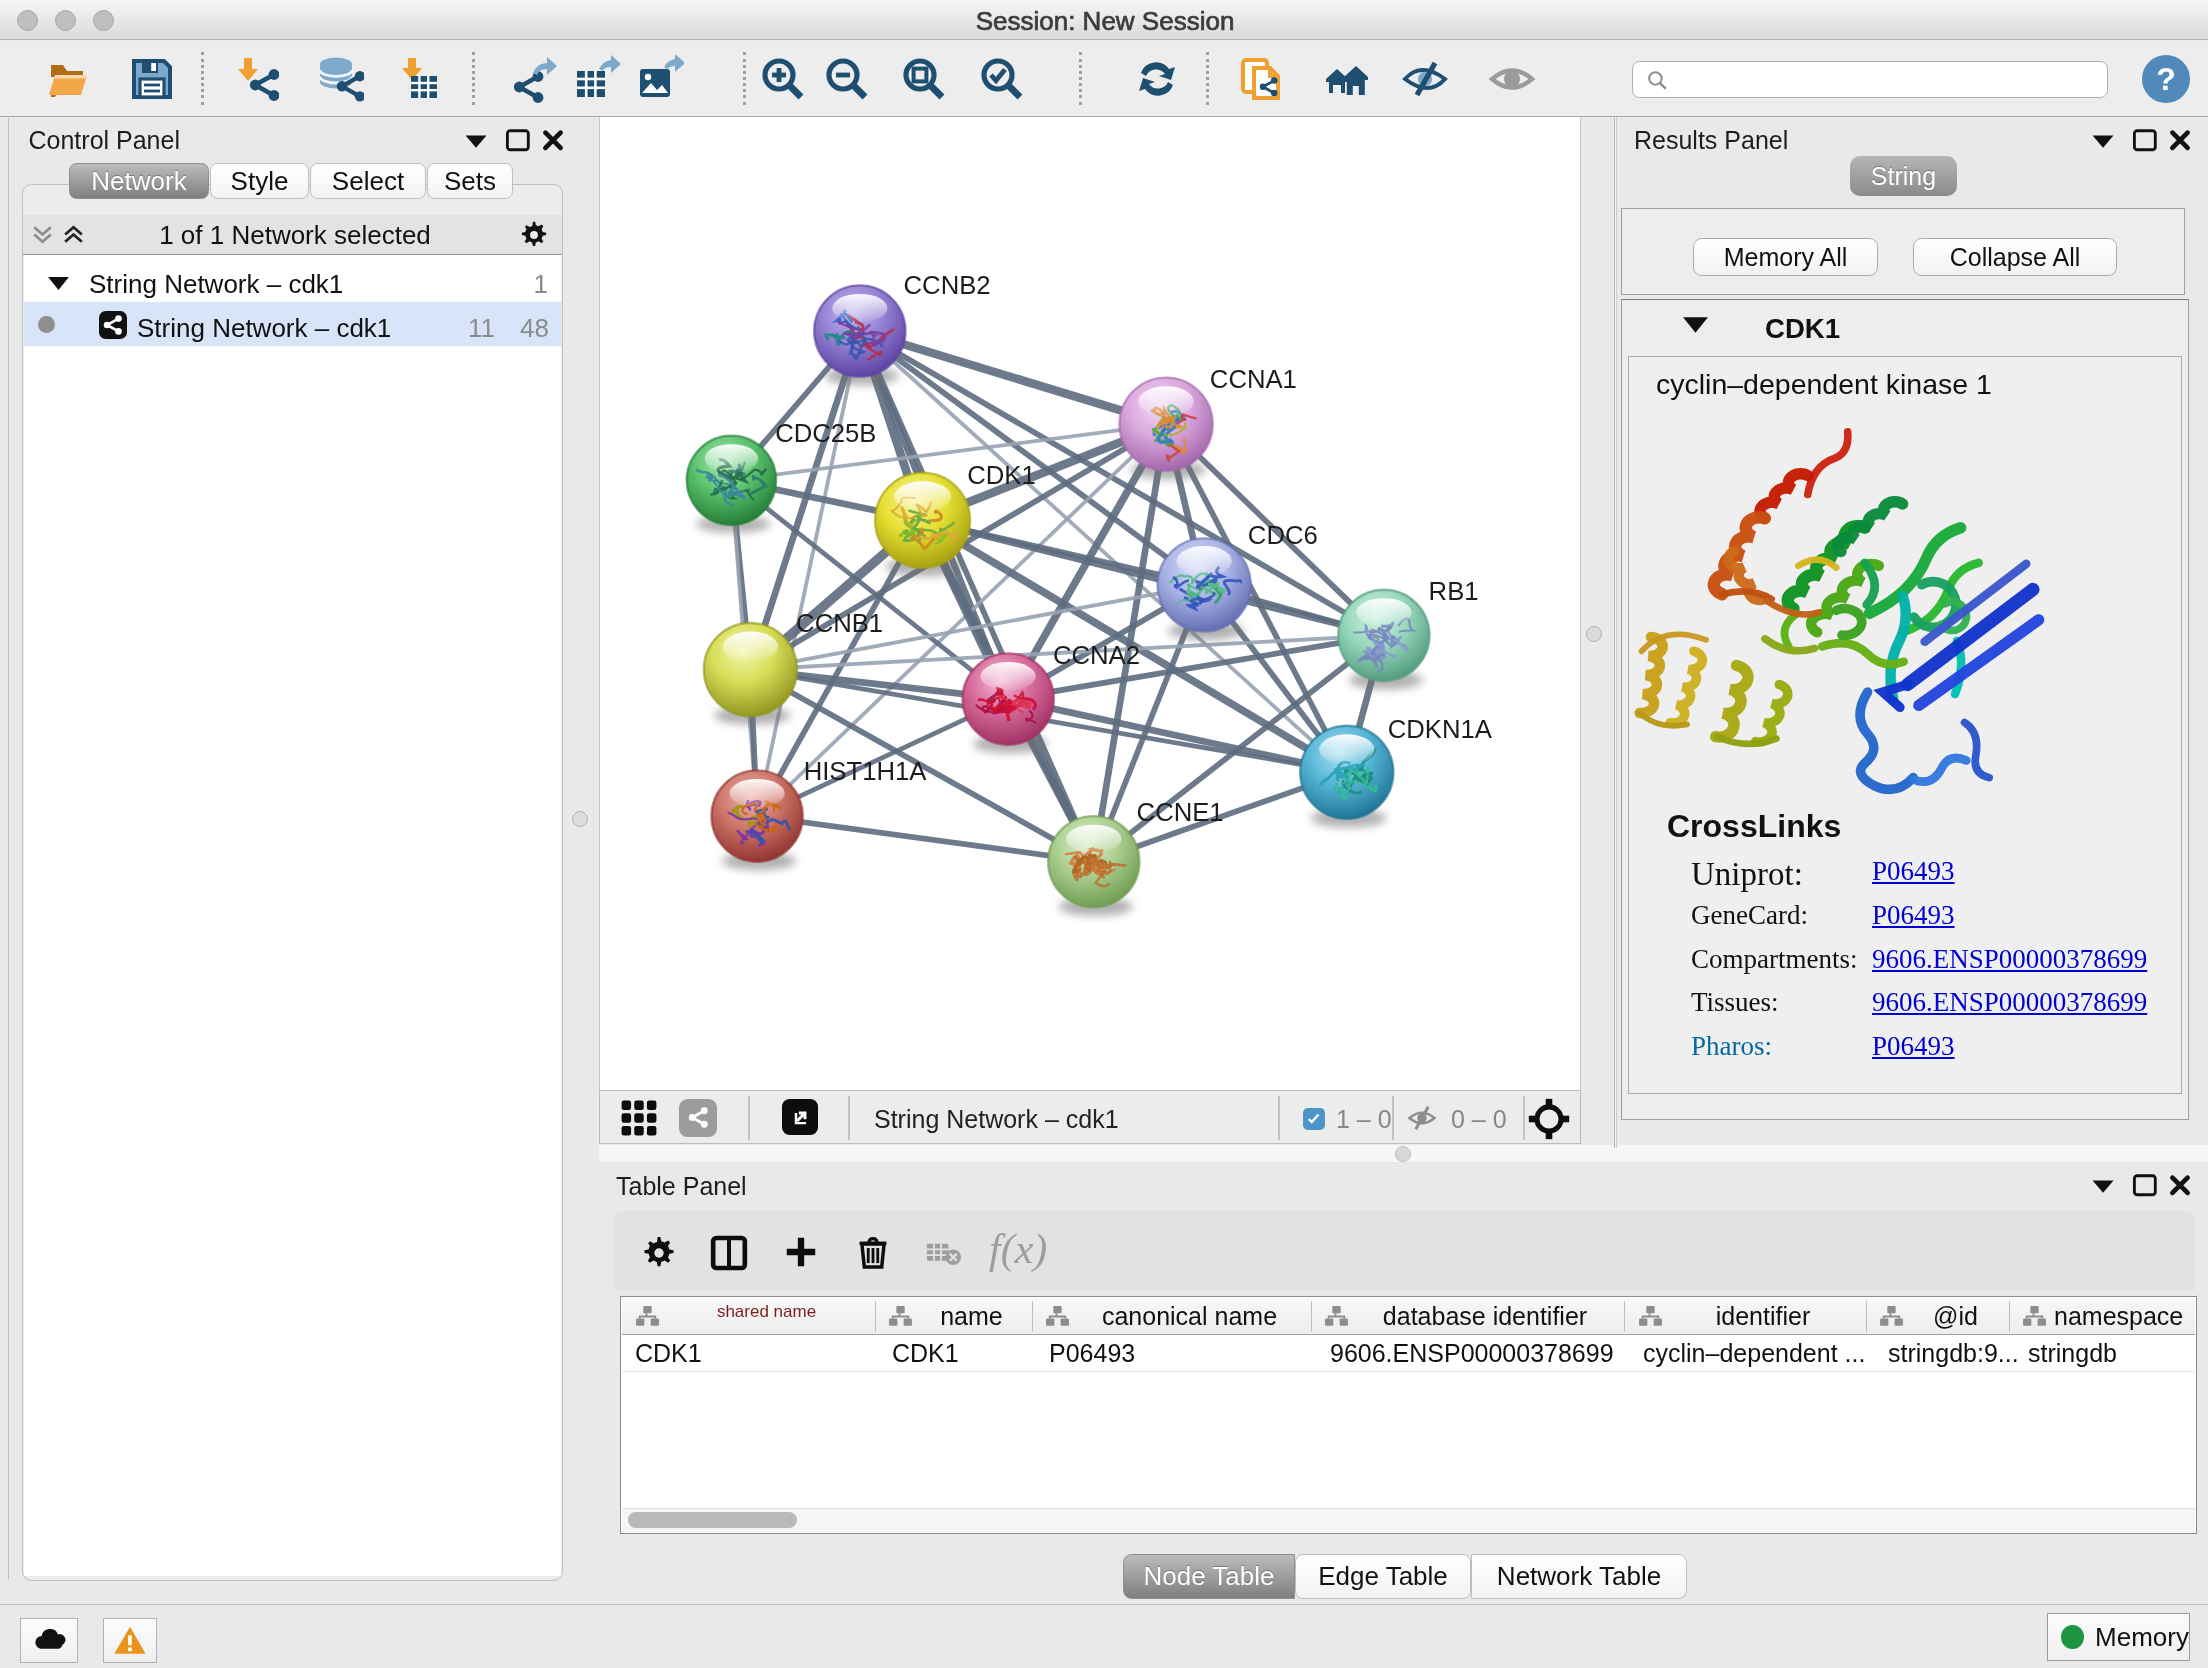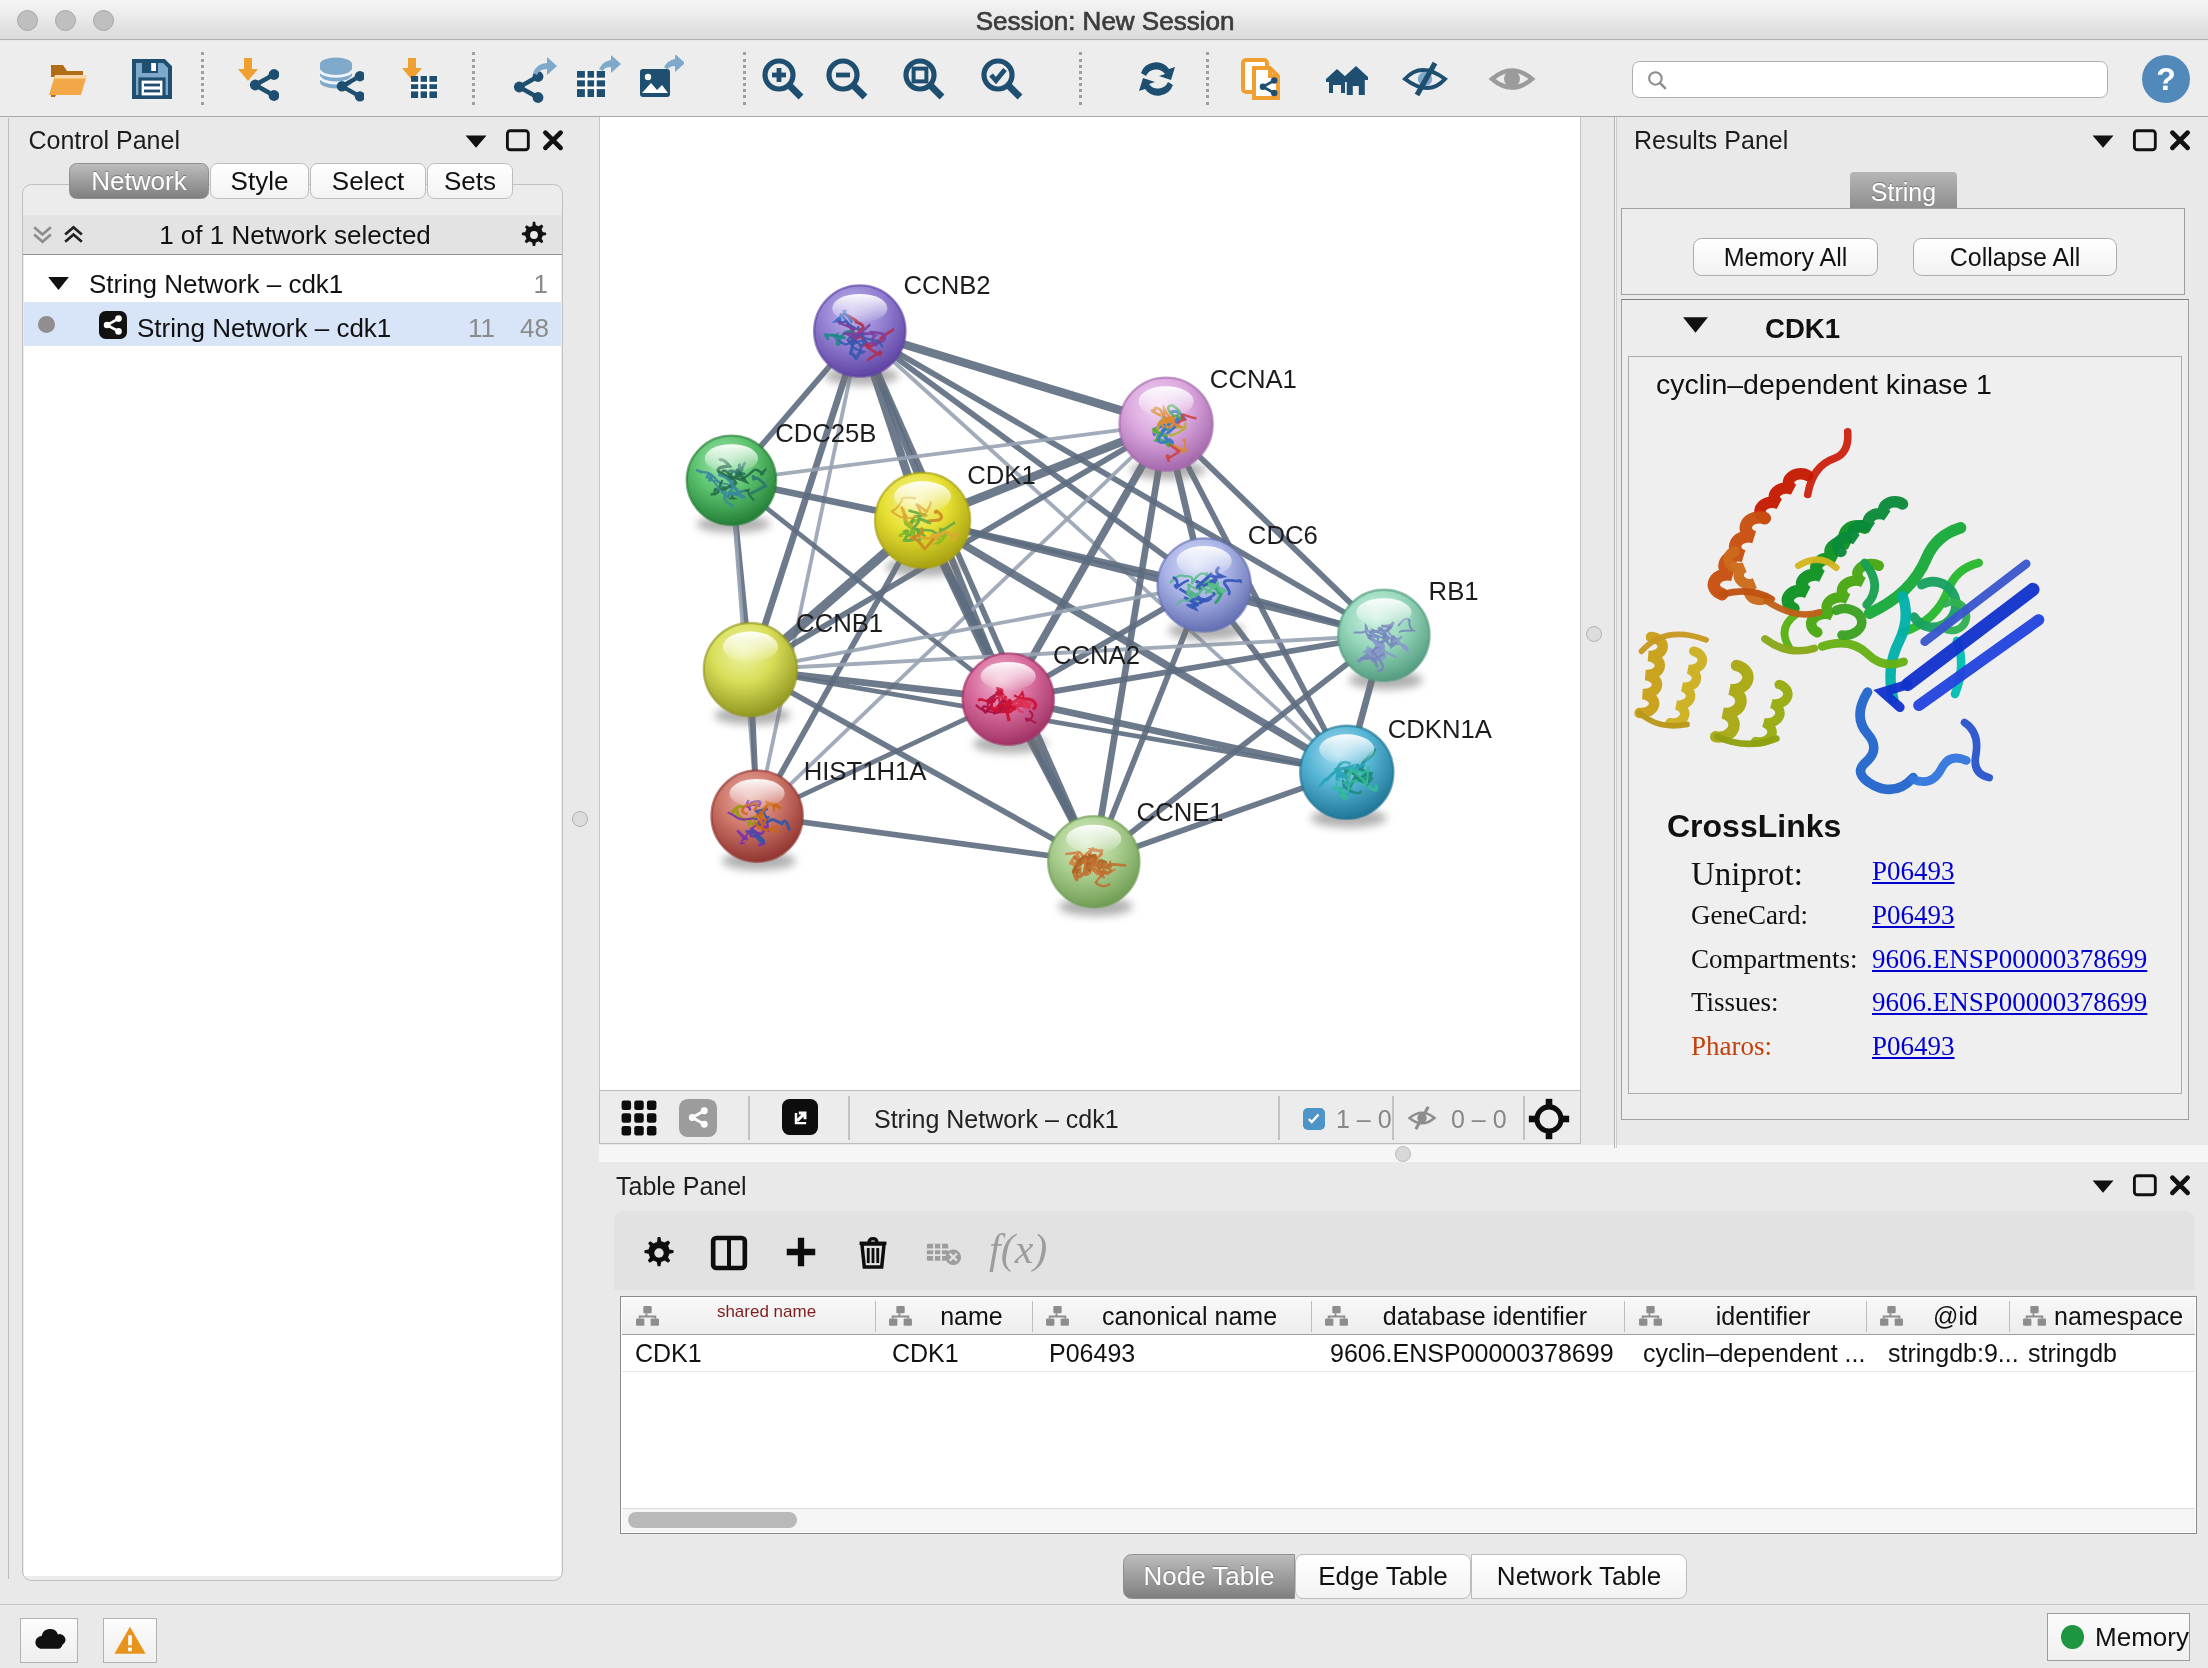--- a/index.html
+++ b/index.html
@@ -694,21 +694,21 @@
   </svg>
 <div class="abs" style="left:599px;top:1145px;width:1609px;height:17px;background:#f6f6f6"></div>
 <div class="abs" style="left:1395px;top:1146px;width:16px;height:16px;border-radius:50%;background:#d8d8d8;border:1px solid #bcbcbc"></div>
 <div class="abs" style="left:1614px;top:117px;width:2.9px;height:1031px;border-left:1px solid #b5b5b5;border-right:1px solid #cdcdcd;background:#f2f2f2"></div>
 <div class="abs panel-title" style="left:1634px;top:126px">Results Panel</div>
 <svg class="abs" style="left:2085px;top:126px" width="114" height="28.5" viewBox="0 0 120 30">
     <path d="M8 10 l22 0 l-11 13 z" fill="#111"></path>
     <rect x="52" y="5" width="22" height="20" rx="3" fill="none" stroke="#111" stroke-width="3"></rect>
     <path d="M92 7 l16 16 M108 7 l-16 16" stroke="#111" stroke-width="5" stroke-linecap="round"></path>
   </svg>
-<div class="abs" style="left:1850px;top:172px;width:107px;height:40px;border-radius:4px;background:linear-gradient(#b6b6b6,#8a8a8a);color:#fff;font-size:25px;display:flex;align-items:center;justify-content:center;text-shadow:0 -1px 1px rgba(0,0,0,.3)">String</div>
+<div class="abs" style="left:1850px;top:156px;width:107px;height:40px;border-radius:10px;background:linear-gradient(#b6b6b6,#8a8a8a);color:#fff;font-size:25px;display:flex;align-items:center;justify-content:center;text-shadow:0 -1px 1px rgba(0,0,0,.3)">String</div>
 <div class="abs" style="left:1621px;top:208px;width:564px;height:87px;background:#ededed;border:1px solid #9f9f9f"></div>
 <div class="abs" style="left:1693px;top:238px;width:185px;height:38px;background:linear-gradient(#ffffff,#f2f2f2);border:1px solid #ababab;border-radius:8.6px;font-size:25px;display:flex;align-items:center;justify-content:center;color:#111">Memory All</div>
 <div class="abs" style="left:1913px;top:238px;width:204px;height:38px;background:linear-gradient(#ffffff,#f2f2f2);border:1px solid #ababab;border-radius:8.6px;font-size:25px;display:flex;align-items:center;justify-content:center;color:#111">Collapse All</div>
 <div class="abs" style="left:1621px;top:299px;width:568px;height:821px;background:#ededed;border:1px solid #9f9f9f;border-top:1.9px solid #7d7d7d"></div>
 <svg class="abs" style="left:1682px;top:314px" width="27" height="21" viewBox="0 0 26 20">
     <path d="M1 3 h24 l-12 15z" fill="#111"></path>
   </svg>
 <div class="abs" style="left:1765px;top:313px;font-size:27.6px;font-weight:bold;color:#111">CDK1</div>
 <div class="abs" style="left:1628px;top:356px;width:554px;height:738px;background:#efefef;border:1px solid #ababab"></div>
 <div class="abs" style="left:1656px;top:368px;font-size:28.5px;color:#111">cyclin–dependent kinase 1</div>
@@ -751,21 +751,21 @@
 </svg>
 <div class="abs" style="left:1667px;top:808px;font-family:Liberation Sans, sans-serif;font-size:32px;font-weight:bold;color:#111">CrossLinks</div>
 <div class="abs" style="left:1691px;top:856px;font-family:Liberation Serif, serif;font-size:33px;color:#111">Uniprot:</div>
 <div class="abs" style="left:1872px;top:856px;font-family:'Liberation Serif',serif;font-size:27px;color:#0000d0;text-decoration:underline">P06493</div>
 <div class="abs" style="left:1691px;top:900px;font-family:'Liberation Serif',serif;font-size:27px;color:#111">GeneCard:</div>
 <div class="abs" style="left:1872px;top:900px;font-family:'Liberation Serif',serif;font-size:27px;color:#0000d0;text-decoration:underline">P06493</div>
 <div class="abs" style="left:1691px;top:944px;font-family:'Liberation Serif',serif;font-size:27px;color:#111">Compartments:</div>
 <div class="abs" style="left:1872px;top:944px;font-family:'Liberation Serif',serif;font-size:27px;color:#0000d0;text-decoration:underline">9606.ENSP00000378699</div>
 <div class="abs" style="left:1691px;top:987px;font-family:'Liberation Serif',serif;font-size:27px;color:#111">Tissues:</div>
 <div class="abs" style="left:1872px;top:987px;font-family:'Liberation Serif',serif;font-size:27px;color:#0000d0;text-decoration:underline">9606.ENSP00000378699</div>
-<div class="abs" style="left:1691px;top:1031px;font-family:'Liberation Serif',serif;font-size:27px;color:#c2410c">Pharos:</div>
+<div class="abs" style="left:1691px;top:1031px;font-family:'Liberation Serif',serif;font-size:27px;color:#0369a1">Pharos:</div>
 <div class="abs" style="left:1872px;top:1031px;font-family:'Liberation Serif',serif;font-size:27px;color:#0000d0;text-decoration:underline">P06493</div>
 <div class="abs panel-title" style="left:616px;top:1172px">Table Panel</div>
 <svg class="abs" style="left:2085px;top:1171px" width="114" height="28.5" viewBox="0 0 120 30">
     <path d="M8 10 l22 0 l-11 13 z" fill="#111"></path>
     <rect x="52" y="5" width="22" height="20" rx="3" fill="none" stroke="#111" stroke-width="3"></rect>
     <path d="M92 7 l16 16 M108 7 l-16 16" stroke="#111" stroke-width="5" stroke-linecap="round"></path>
   </svg>
 <div class="abs" style="left:614px;top:1211px;width:1581px;height:79px;background:#e2e2e2;border-radius:9.5px 9.5px 0 0"></div>
 <svg class="abs" style="left:641px;top:1235px" width="36" height="36" viewBox="0 0 26 26">
     <path d="M12 1.5 h2 l.6 3 a8 8 0 0 1 2.4 1 l2.6-1.6 1.5 1.5-1.6 2.6a8 8 0 0 1 1 2.4 l3 .6 v2 l-3 .6a8 8 0 0 1-1 2.4 l1.6 2.6-1.5 1.5-2.6-1.6a8 8 0 0 1-2.4 1 l-.6 3 h-2 l-.6-3 a8 8 0 0 1-2.4 -1 l-2.6 1.6-1.5-1.5 1.6-2.6 a8 8 0 0 1 -1 -2.4 l-3-.6 v-2 l3-.6 a8 8 0 0 1 1-2.4 L5.1 6 6.6 4.5 l2.6 1.6 a8 8 0 0 1 2.4-1z" fill="#0d0d0d"></path>

